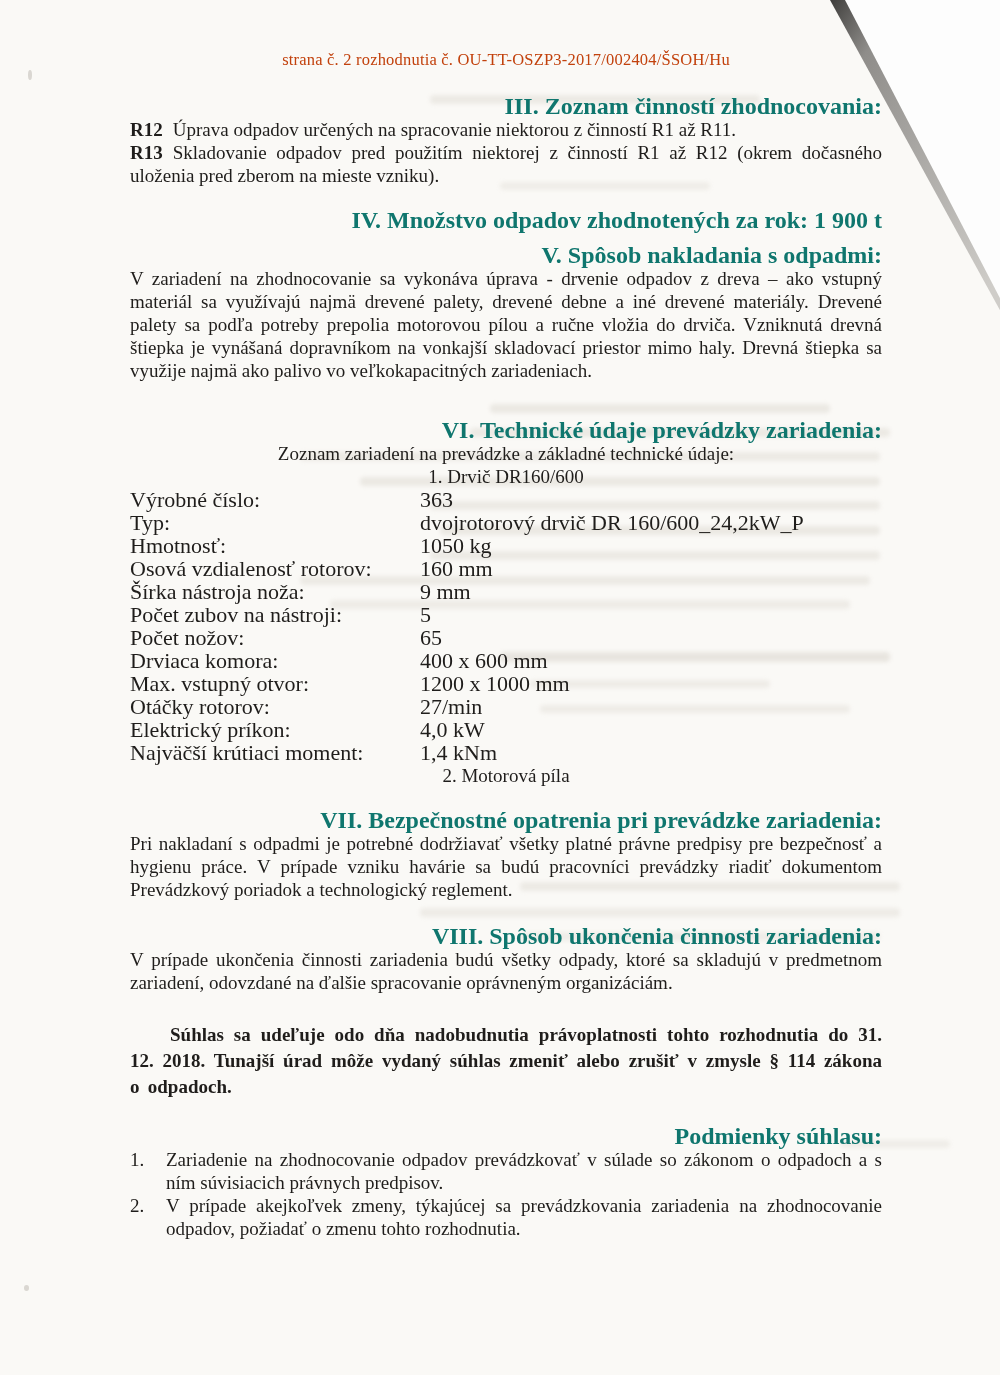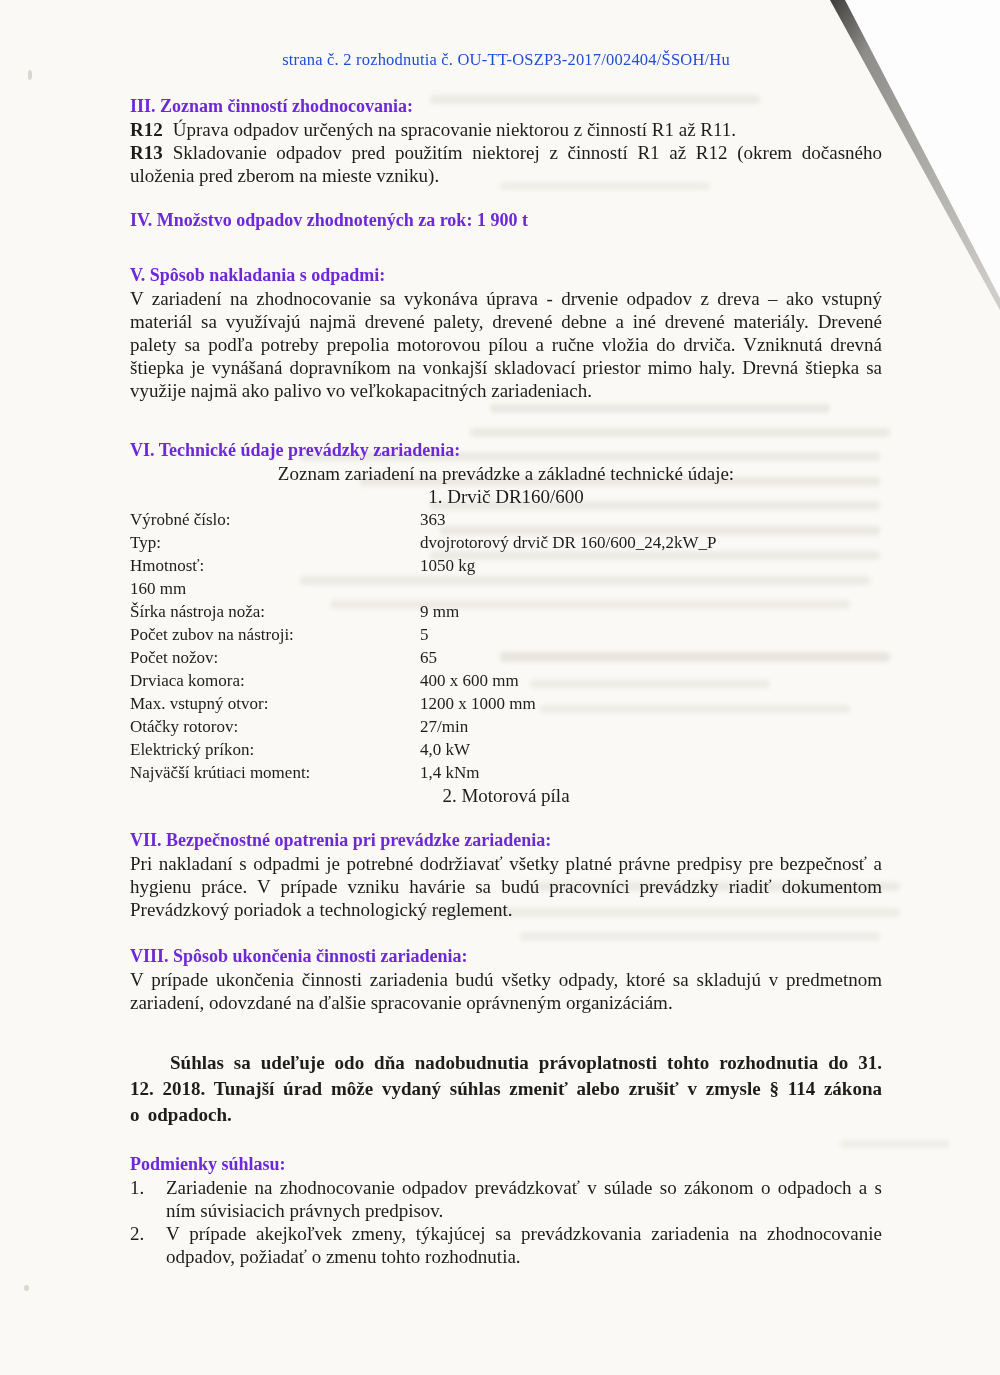--- a/index.html
+++ b/index.html
@@ -10,35 +10,35 @@
     color:#1f1d1b;
   }
   .page{position:absolute;inset:0;}
   
   .ghost-layer{position:absolute;inset:0;z-index:1;pointer-events:none;}
   .ghost{position:absolute;background:#d7d2c9;border-radius:4px;filter:blur(2px);}
   
   .fold-svg{position:absolute;top:0;left:0;z-index:2;pointer-events:none;}
   
   .doc{position:absolute;top:0;left:130px;width:752px;z-index:3;}
-  .scan-header{padding-top:50px;text-align:center;font-size:16.5px;color:#1d4ed8;letter-spacing:.2px;}
-  .h{font-weight:bold;font-size:18px;line-height:23px;color:#6d28d9;}
+  .scan-header{padding-top:50px;text-align:center;font-size:16.5px;color:#c2410c;letter-spacing:.2px;}
+  .h{font-weight:bold;font-size:24px;line-height:23px;color:#0f766e;text-align:right;}
   .h3{margin-top:25px;}
   .h4{margin-top:22px;}
-  .h5{margin-top:32px;}
+  .h5{margin-top:12px;}
   .h6{margin-top:37px;}
   .h7{margin-top:22px;}
   .h8{margin-top:24px;}
   p{margin:0;font-size:19px;line-height:23px;text-align:justify;}
   .code{font-weight:bold;margin-right:10px;margin-top:9px;}
   .line{font-size:19px;line-height:23px;text-align:center;}
-  .spec-row{display:flex;font-size:17px;line-height:23px;font-family:Liberation Serif, serif;}
+  .spec-row{display:flex;font-size:22px;line-height:23px;font-family:Liberation Serif, serif;}
   .spec-label{width:290px;flex:none;}
   .spec-value{flex:1;}
-  .consent{margin-top:36px;font-weight:bold;line-height:26px;text-indent:40px;word-spacing:3.5px;}
+  .consent{margin-top:28px;font-weight:bold;line-height:26px;text-indent:40px;word-spacing:3.5px;}
   .podm-h{margin-top:25px;}
   .cond{display:flex;font-size:19px;line-height:23px;}
   .cond-num{width:36px;flex:none;}
   .cond-text{flex:1;text-align:justify;}
   .speck{position:absolute;background:#b9b5ad;border-radius:50%;opacity:.5;z-index:1;}
 </style>
 </head>
 <body>
 
 <div class="page">
@@ -101,20 +101,21 @@
       </div>
     <div class="spec-row">
         <span class="spec-label">Typ:</span>
         <span class="spec-value">dvojrotorový drvič DR 160/600_24,2kW_P</span>
       </div>
     <div class="spec-row">
         <span class="spec-label">Hmotnosť:</span>
         <span class="spec-value">1050 kg</span>
       </div>
     <div class="spec-row">
+        <span class="spec-label">Osová vzdialenosť rotorov:</span>
         <span class="spec-value">160 mm</span>
       </div>
     <div class="spec-row">
         <span class="spec-label">Šírka nástroja noža:</span>
         <span class="spec-value">9 mm</span>
       </div>
     <div class="spec-row">
         <span class="spec-label">Počet zubov na nástroji:</span>
         <span class="spec-value">5</span>
       </div>

